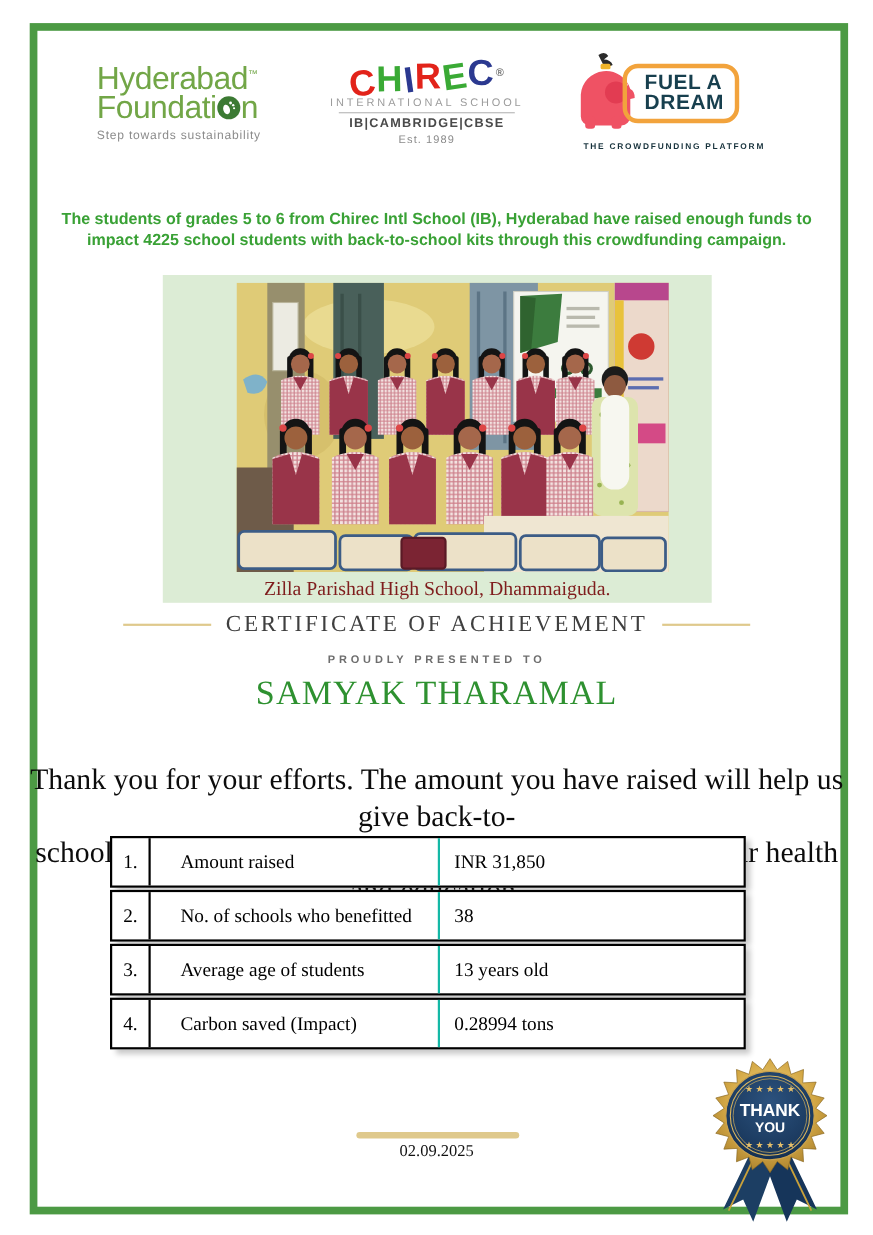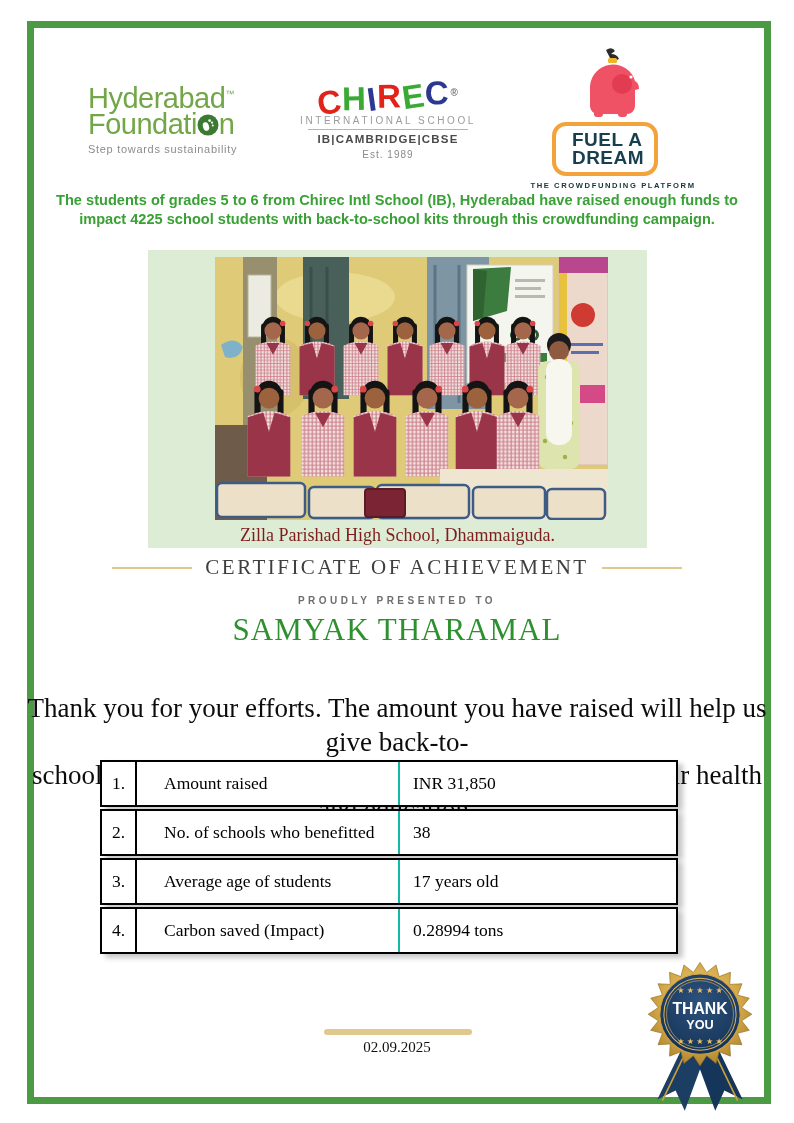--- a/index.html
+++ b/index.html
@@ -23,21 +23,21 @@
   .chirec-word span{display:inline-block;}
   .chirec-word span:nth-child(odd){transform:rotate(-4deg) translateY(1px);}
   .chirec-word span:nth-child(even){transform:rotate(3deg) translateY(-1px);}
   .chirec-reg{font-size:10px;color:#777;vertical-align:super;margin-left:1px;}
   .chirec-intl{font-size:10px;color:#9b9b9b;letter-spacing:2.6px;margin-top:2px;white-space:nowrap;}
   .chirec-div{border-top:1.5px solid #b5b5b5;margin:3px 10px;}
   .chirec-board{font-size:11.5px;font-weight:700;color:#4a4a4a;letter-spacing:1.2px;}
   .chirec-est{font-size:10px;color:#8a8a8a;margin-top:4px;letter-spacing:1px;}
 
   .fuel{width:186px;}
-  .fuel-top{display:flex;align-items:center;flex-direction:column;}
+  .fuel-top{display:flex;align-items:center;}
   .fuel-box{border:4px solid #f2a33c;border-radius:14px;padding:5px 10px 5px 16px;margin-left:-16px;}
   .fuel-word{font-size:19px;font-weight:800;color:#173f4e;line-height:18px;letter-spacing:0.5px;white-space:nowrap;}
   .fuel-tag{font-size:7.6px;font-weight:700;color:#17323c;letter-spacing:1.6px;margin-top:5px;text-align:center;white-space:nowrap;}
 
   
   .intro{position:absolute;top:176px;left:40px;right:40px;text-align:center;font-weight:700;
          font-size:14.6px;line-height:19.5px;color:#39a135;white-space:pre-line;}
 
   
   .photo-box{position:absolute;left:148px;top:250px;width:499px;height:298px;background:#dcecd5;}
@@ -241,21 +241,21 @@
         <div class="tcell tvalue">INR 31,850</div>
       </div>
       <div class="trow">
         <div class="tcell tnum">2.</div>
         <div class="tcell tlabel">No. of schools who benefitted</div>
         <div class="tcell tvalue">38</div>
       </div>
       <div class="trow">
         <div class="tcell tnum">3.</div>
         <div class="tcell tlabel">Average age of students</div>
-        <div class="tcell tvalue">17 years old</div>
+        <div class="tcell tvalue">13 years old</div>
       </div>
       <div class="trow">
         <div class="tcell tnum">4.</div>
         <div class="tcell tlabel">Carbon saved (Impact)</div>
         <div class="tcell tvalue">0.28994 tons</div>
       </div>
     </div>
 
   <svg class="badge" width="126" height="163" viewBox="0 0 124 160">
     <defs>

